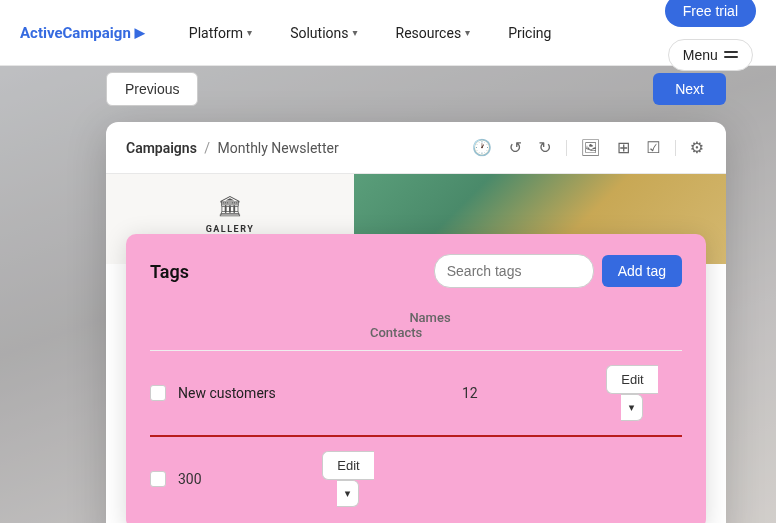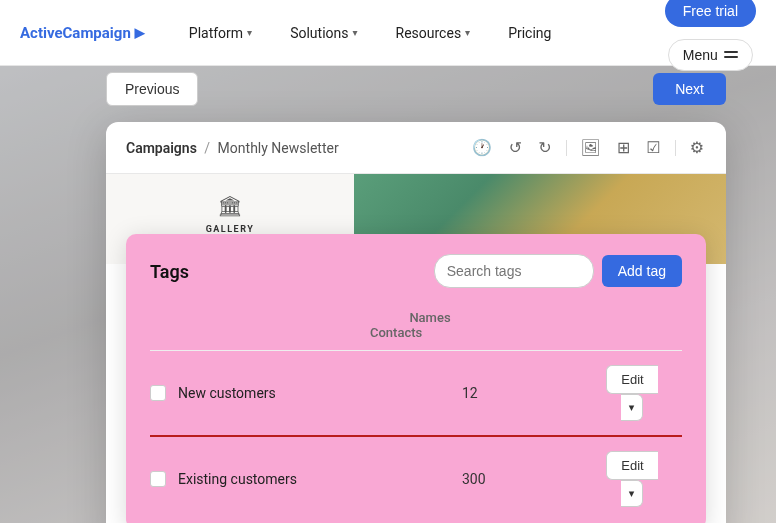--- a/index.html
+++ b/index.html
@@ -477,21 +477,20 @@
           <span class="tag-name">New customers</span>
           <span class="tag-contacts">12</span>
           <div class="tag-actions">
             <button class="btn-edit">Edit</button>
             <button class="btn-edit-chevron">▾</button>
           </div>
         </div>
 
         <div class="tags-row">
           <div class="tag-checkbox"></div>
-          <span class="tag-name">Existing customers</span>
           <span class="tag-contacts">300</span>
           <div class="tag-actions">
             <button class="btn-edit">Edit</button>
             <button class="btn-edit-chevron">▾</button>
           </div>
         </div>
       </div>
     </div>
   </div>
 </div>

